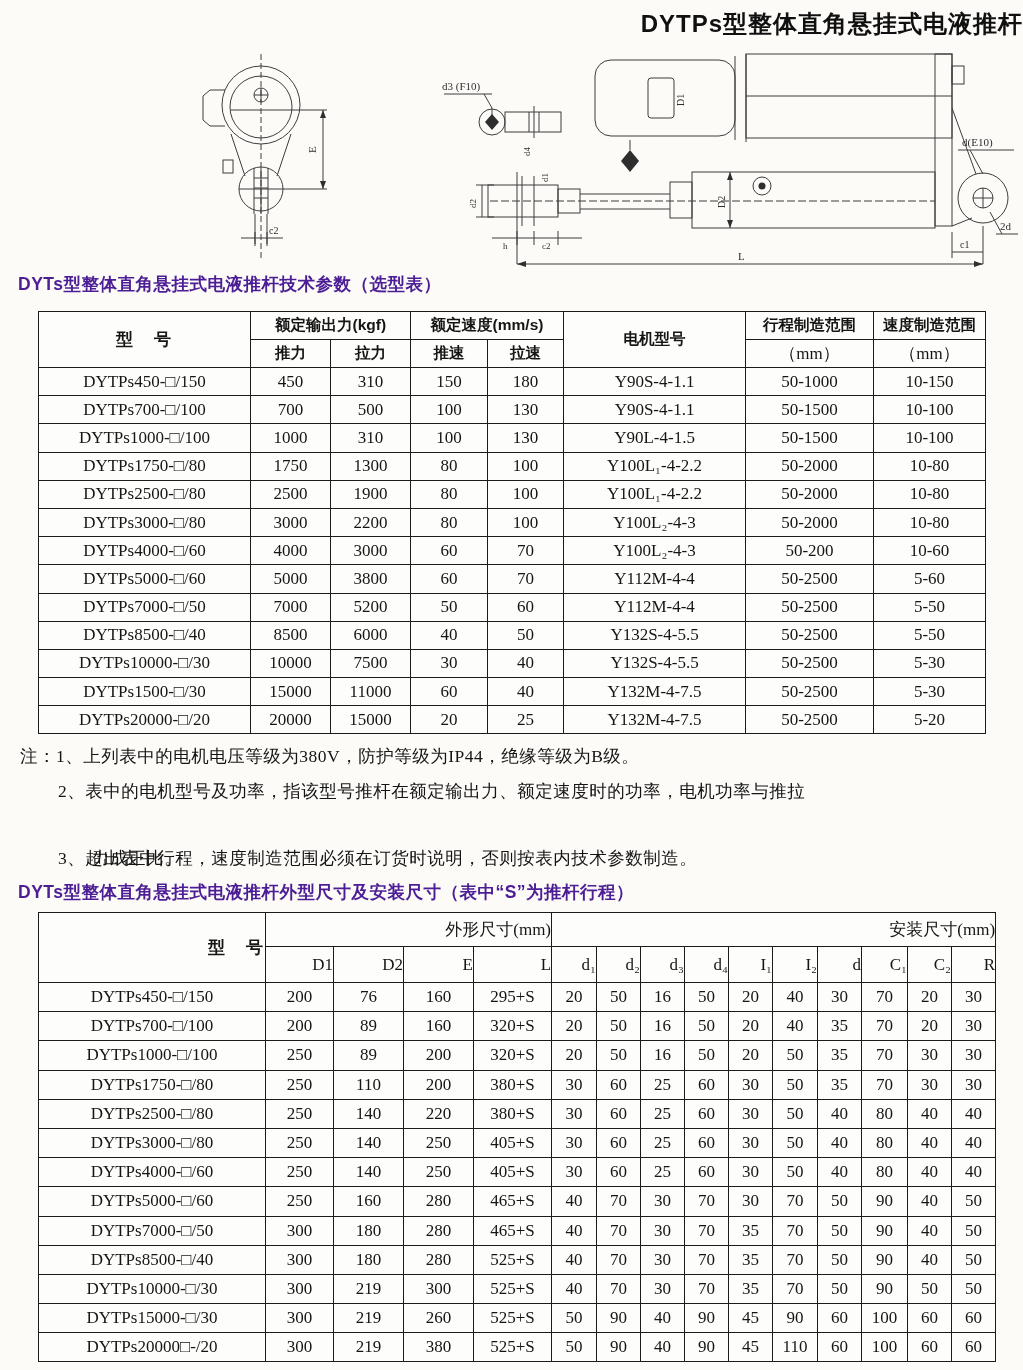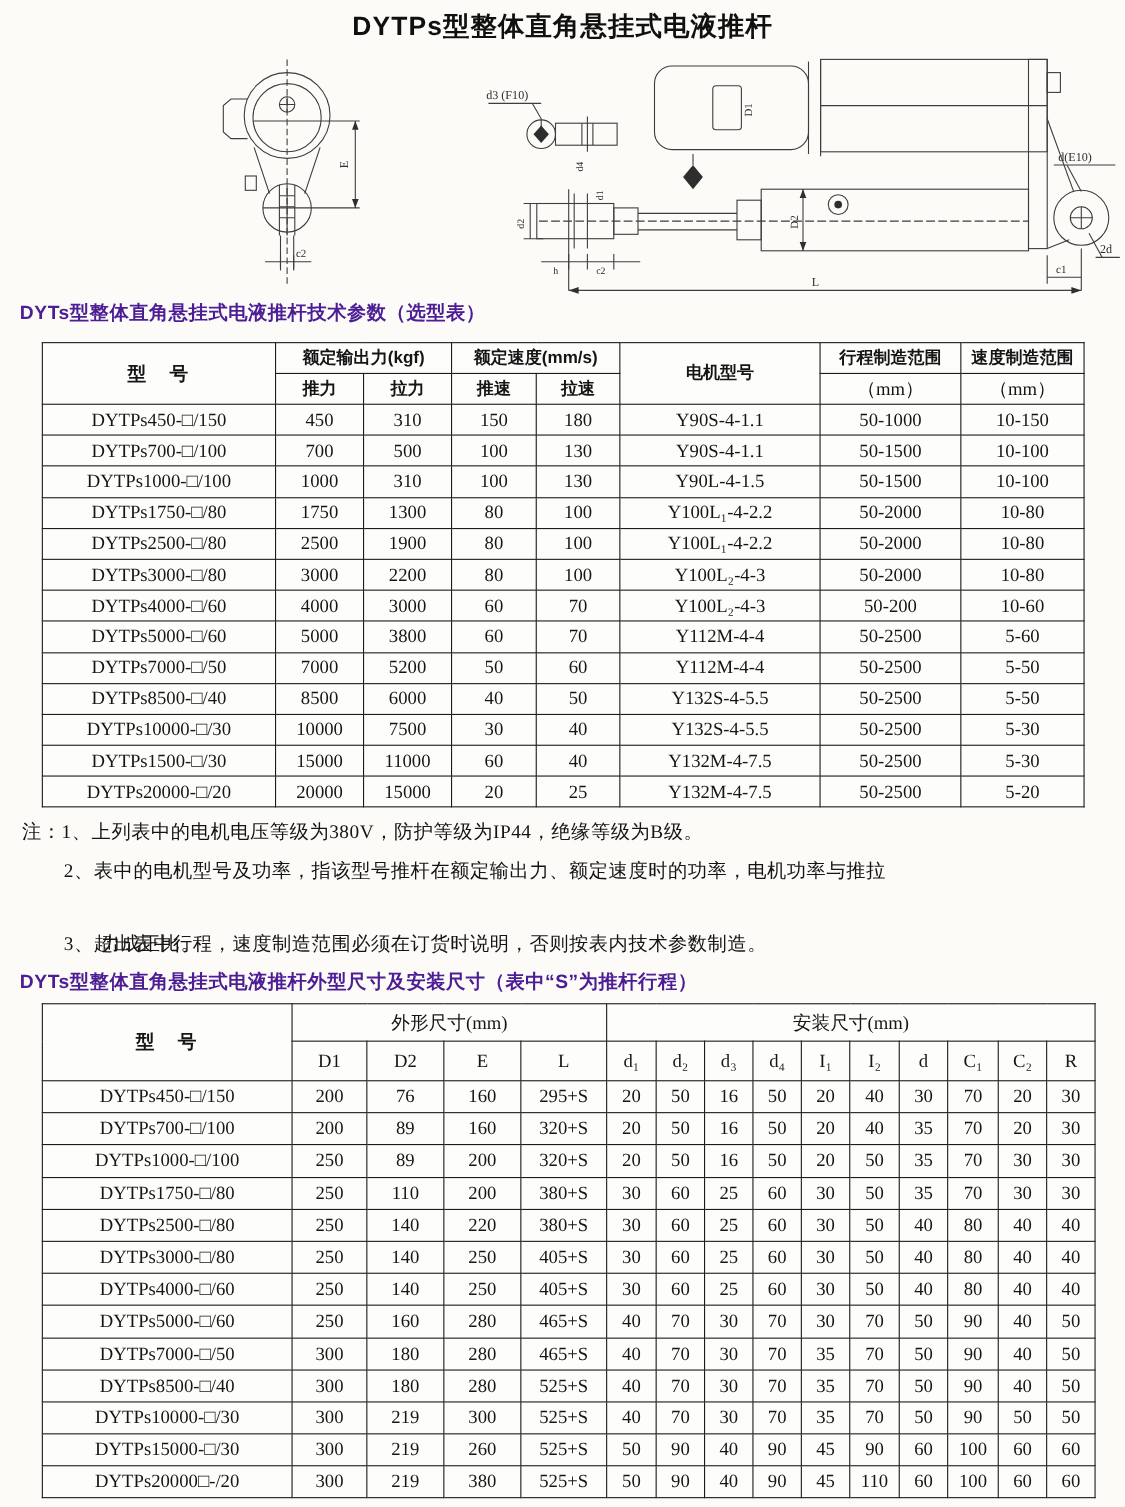--- a/index.html
+++ b/index.html
@@ -2,21 +2,21 @@
 <html><head>
 <meta charset="utf-8">
 <style>
   html,body{margin:0;padding:0;}
   body{
     width:1023px;height:1370px;position:relative;overflow:hidden;
     background:#fcfbf8;color:#151515;
     font-family:"Liberation Serif", serif;
   }
   .title{
-    position:absolute;top:8px;left:0;width:100%;text-align:center;
+    position:absolute;top:8px;left:0;width:100%;text-align:right;
     font-family:"Liberation Sans", sans-serif;font-weight:bold;
     font-size:24px;letter-spacing:1px;color:#101010;
   }
   .drawing-area{position:absolute;top:46px;left:0;width:1023px;height:228px;}
   svg{position:absolute;}
   svg line,svg path,svg circle,svg rect,svg polyline{stroke:#3d3d3d;stroke-width:1;fill:none;}
   svg .fill{fill:#2e2e2e;stroke:none;}
   svg text{fill:#2e2e2e;stroke:none;font-family:"Liberation Serif",serif;}
   .caption{
     position:absolute;left:18px;
@@ -26,21 +26,21 @@
   table{border-collapse:collapse;table-layout:fixed;position:absolute;background:#fdfdfb;}
   table,th,td{border:1.6px solid #1b1b1b;}
   th,td{padding:0;text-align:center;vertical-align:middle;overflow:hidden;white-space:nowrap;}
   
   #spec-table{top:311px;left:38px;width:947px;}
   #spec-table th{font-family:"Liberation Sans", sans-serif;font-weight:bold;font-size:15.5px;height:27px;}
   #spec-table td{font-size:17px;height:27.2px;}
   #spec-table th.model-h{font-size:17px;letter-spacing:2px;}
   
   #dim-table{top:912px;left:38px;width:957px;}
-  #dim-table th{font-weight:normal;font-size:17px;}
+  #dim-table th{font-weight:normal;font-size:17px;text-align:right;}
   #dim-table th.model-h{font-family:"Liberation Sans", sans-serif;font-weight:bold;font-size:17px;letter-spacing:2px;}
   #dim-table tr.group-row th{height:33px;}
   #dim-table tr.sub-row th{height:35px;}
   #dim-table td{font-size:17px;height:28.2px;}
   .model-col{font-size:17px;}
   .notes{position:absolute;left:20px;top:742px;width:1000px;font-size:17.5px;color:#141414;}
   .note-line{position:absolute;white-space:nowrap;letter-spacing:0.5px;}
   .n1{top:2px;left:0;}
   .n2{top:37px;left:38px;}
   .n2c{top:74px;left:72px;margin-top:30px;}

